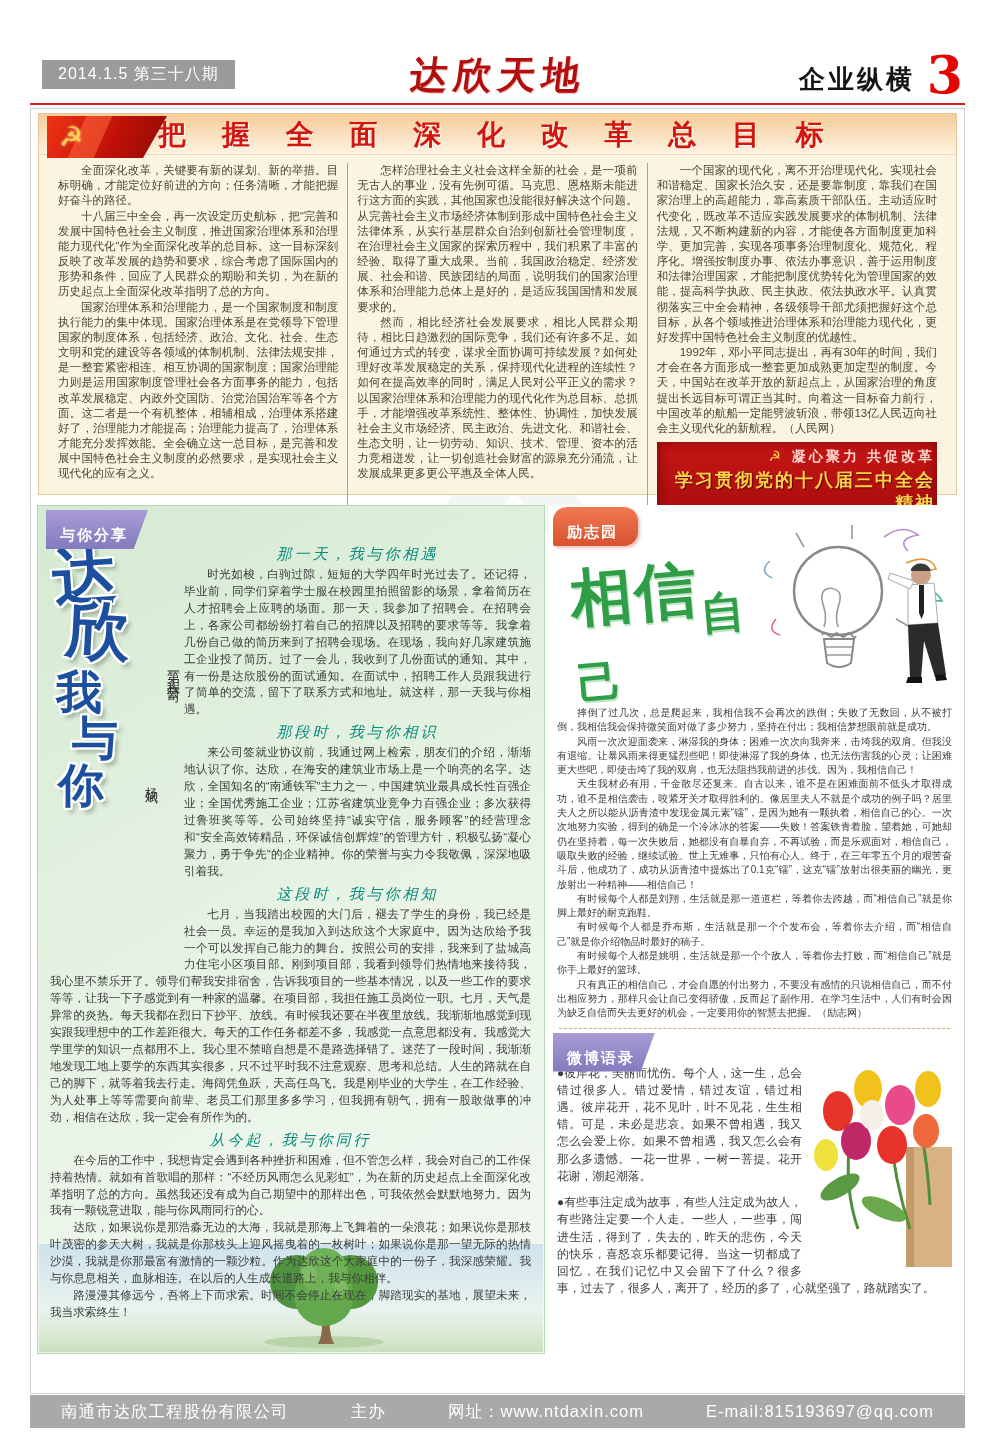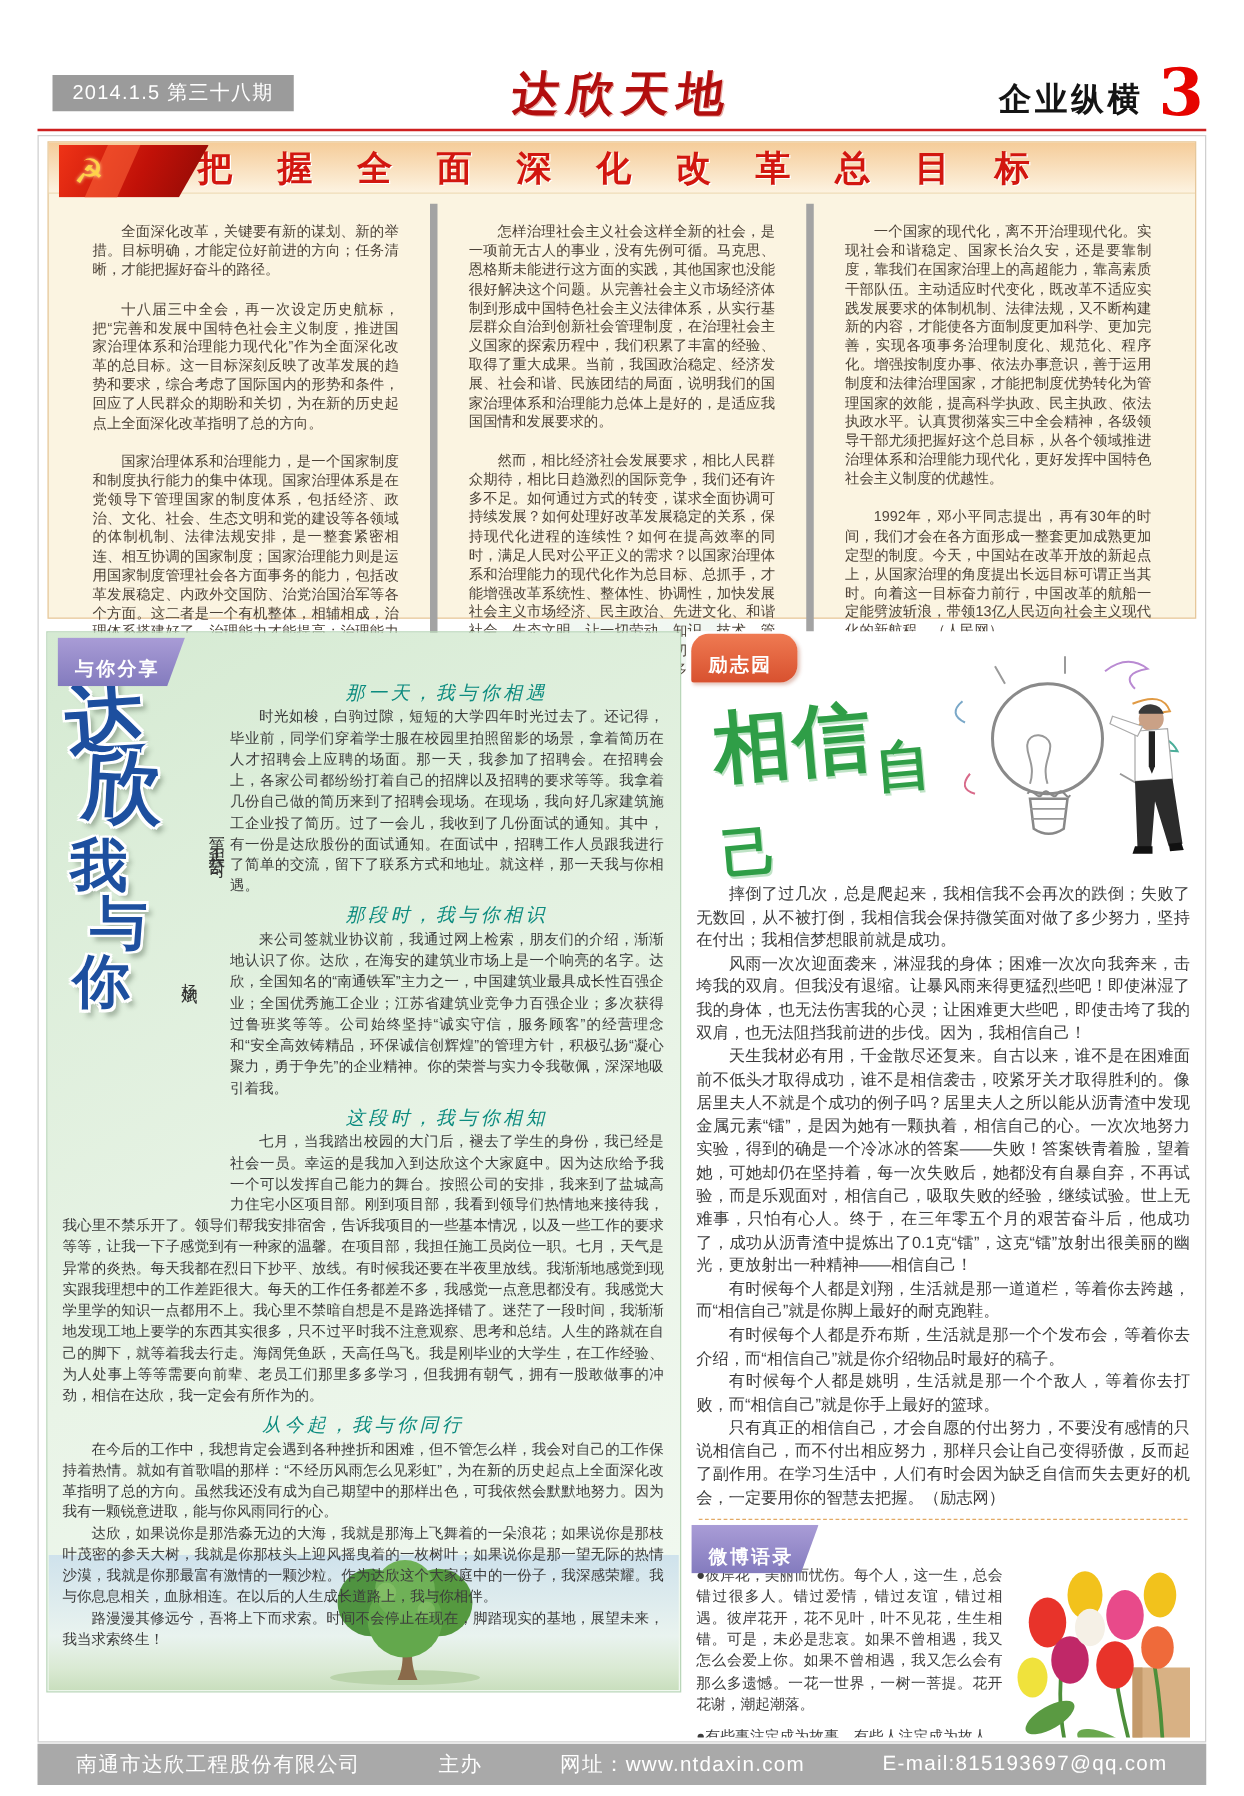--- a/index.html
+++ b/index.html
@@ -39,22 +39,22 @@
               text-shadow:1px 1px 0 #fff;}
   .flag{position:absolute;left:8px;top:2px;width:120px;height:42px;}
   .flag-bg{position:absolute;inset:0;background:linear-gradient(115deg,#ef3316 0%,#c11108 55%,#8e0a05 100%);
            clip-path:polygon(0 0,100% 0,80% 100%,0 100%);}
   .flag-shine{position:absolute;left:30px;top:0;width:26px;height:42px;background:#ff6a3c;
               opacity:.55;transform:skewX(-24deg);}
   .flag-emblem{position:absolute;left:12px;top:4px;color:#ffd24a;font-size:27px;line-height:34px;
                text-shadow:0 0 3px #ffea9a;}
   .cols{display:flex;padding:8px 10px 4px;gap:0;position:relative;z-index:1;}
   .col{flex:1;font-size:11.5px;line-height:1.32;color:#4c4238;text-align:justify;padding:0 9px;}
-  .col+.col{border-left:6px solid #a3a3a3;}
-  .col p{margin:16px;text-indent:2em;}
+  .col+.col{border-left:1px solid #a3a3a3;}
+  .col p{margin:0;text-indent:2em;}
 
   .banner{margin-top:6px;background:linear-gradient(180deg,#c81616,#a50c0c);
           text-align:right;padding:5px 2px 7px;box-shadow:inset 0 0 14px #7c0505;}
   .banner-l1{color:#ffd7cd;font-size:14px;font-weight:bold;letter-spacing:3px;}
   .banner-l1 .emb{color:#ffd24a;margin-right:8px;font-weight:normal;}
   .banner-l2{color:#ffd24a;font-size:18px;font-weight:bold;letter-spacing:2px;margin-top:2px;
              font-family:"DejaVu Serif",serif;text-shadow:1px 1px 1px #5e0303;}
 
   
   .ribbon{position:absolute;z-index:5;color:#fff;font-weight:bold;font-size:15px;
@@ -95,21 +95,21 @@
 
   
   .right-col{position:absolute;left:518px;top:396px;width:411px;height:885px;overflow:hidden;z-index:2;background:#fff;}
   .inspire{position:relative;padding:34px 8px 0 8px;}
   .bulb-fig{float:right;width:196px;height:170px;margin:-16px 0 2px 6px;}
   .inspire-title{margin:2px 0 8px 16px;transform:rotate(-5deg);color:#2f9e47;
                  font-weight:bold;font-family:"DejaVu Serif",serif;
                  text-shadow:1px 2px 0 #bfe3c6;}
   .inspire-title .ta{font-size:62px;letter-spacing:2px;}
   .inspire-title .tb{font-size:44px;vertical-align:-20px;letter-spacing:1px;}
-  .inspire p{font-size:13px;line-height:1.43;text-indent:2em;text-align:justify;
+  .inspire p{font-size:10px;line-height:1.43;text-indent:2em;text-align:justify;
              color:#3c3c3c;margin:0;}
   .sep-dashed{border:none;border-top:1px dashed #e2a964;margin:7px 2px 0;}
 
   .weibo{position:relative;padding:36px 8px 0 8px;}
   .tulip-fig{float:right;width:142px;height:208px;margin:-6px 0 0 8px;}
   .weibo p{font-size:11.8px;line-height:1.46;color:#3c3c3c;text-align:justify;
            margin:0 0 9px;text-indent:0;}
 
   
   .footer{position:absolute;left:30px;top:1395px;width:935px;height:33px;background:#a9a9a9;

